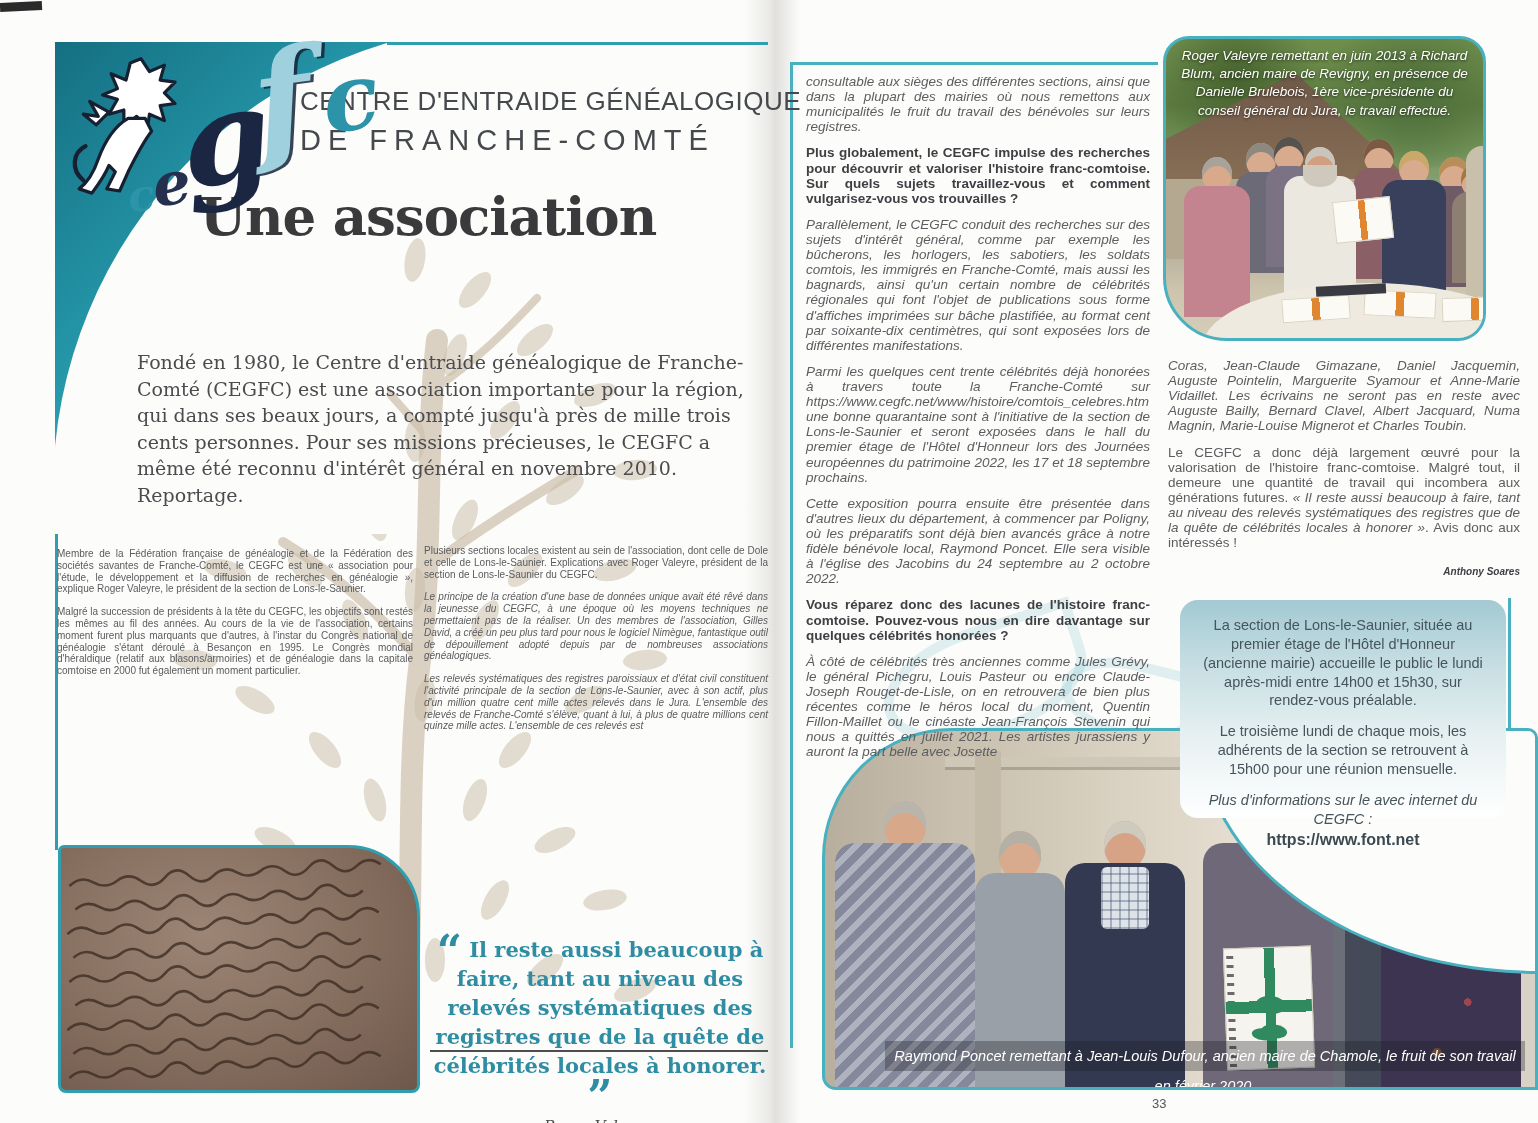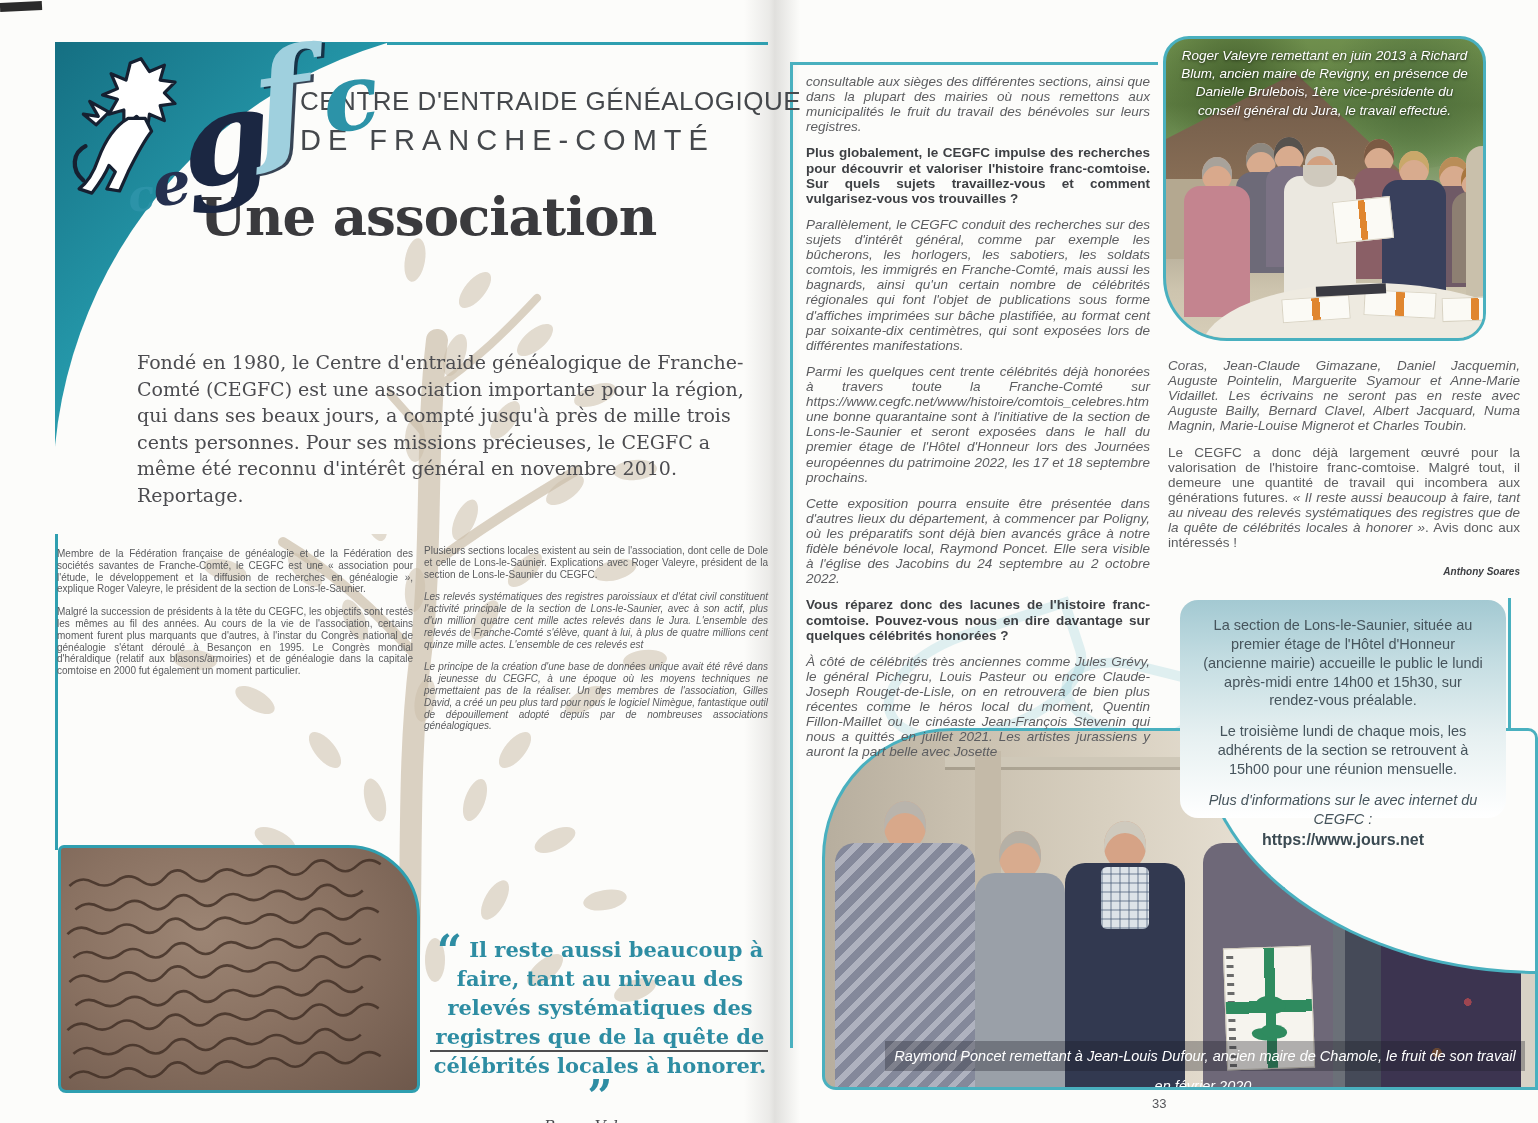--- a/index.html
+++ b/index.html
@@ -201,22 +201,22 @@
 
   <div id="intro" class="abs">Fondé en 1980, le Centre d'entraide généalogique de Franche-Comté (CEGFC) est une association importante pour la région, qui dans ses beaux jours, a compté jusqu'à près de mille trois cents personnes. Pour ses missions précieuses, le CEGFC a même été reconnu d'intérêt général en novembre 2010. Reportage.</div>
 
   <div id="colL1" class="abs colL">
     <p class="jtxt">Membre de la Fédération française de généalogie et de la Fédération des sociétés savantes de Franche-Comté, le CEGFC est une « association pour l'étude, le développement et la diffusion de recherches en généalogie », explique Roger Valeyre, le président de la section de Lons-le-Saunier.</p>
     <p class="jtxt">Malgré la succession de présidents à la tête du CEGFC, les objectifs sont restés les mêmes au fil des années. Au cours de la vie de l'association, certains moment furent plus marquants que d'autres, à l'instar du Congrès national de généalogie s'étant déroulé à Besançon en 1995. Le Congrès mondial d'héraldique (relatif aux blasons/armoiries) et de généalogie dans la capitale comtoise en 2000 fut également un moment particulier.</p>
   </div>
 
   <div id="colL2" class="abs colL">
     <p class="jtxt">Plusieurs sections locales existent au sein de l'association, dont celle de Dole et celle de Lons-le-Saunier. Explications avec Roger Valeyre, président de la section de Lons-le-Saunier du CEGFC.</p>
+    <p class="jtxt it">Le principe de la création d'une base de données unique avait été rêvé dans la jeunesse du CEGFC, à une époque où les moyens techniques ne permettaient pas de la réaliser. Un des membres de l'association, Gilles David, a créé un peu plus tard pour nous le logiciel Nimègue, fantastique outil de dépouillement adopté depuis par de nombreuses associations généalogiques.</p>
     <p class="jtxt it">Les relevés systématiques des registres paroissiaux et d'état civil constituent l'activité principale de la section de Lons-le-Saunier, avec à son actif, plus d'un million quatre cent mille actes relevés dans le Jura. L'ensemble des relevés de Franche-Comté s'élève, quant à lui, à plus de quatre millions cent quinze mille actes. L'ensemble de ces relevés est</p>
-    <p class="jtxt it">Le principe de la création d'une base de données unique avait été rêvé dans la jeunesse du CEGFC, à une époque où les moyens techniques ne permettaient pas de la réaliser. Un des membres de l'association, Gilles David, a créé un peu plus tard pour nous le logiciel Nimègue, fantastique outil de dépouillement adopté depuis par de nombreuses associations généalogiques.</p>
   </div>
 
   <div id="manuscript" class="abs">
     <svg width="360" height="245" viewBox="0 0 360 245">
       <g stroke="#3f2d24" stroke-width="2.6" fill="none" opacity="0.8">
         <path transform="rotate(-4 180 26)" d="M8 26 q12 -10 24 -2 t24 0 t24 2 t24 -2 t24 0 t24 2 t24 -2 t24 0 t24 2 t24 -2 t24 0 t24 2 t24 0"></path>
         <path transform="rotate(-4 180 50)" d="M14 50 q12 -9 24 -1 t24 0 t24 2 t24 -2 t24 0 t24 2 t24 -2 t24 0 t24 2 t24 -2 t24 0 t24 2"></path>
         <path transform="rotate(-4 180 74)" d="M6 74 q12 -10 24 -2 t24 0 t24 2 t24 -2 t24 0 t24 2 t24 -2 t24 0 t24 2 t24 -2 t24 0 t24 2 t24 0"></path>
         <path transform="rotate(-4 180 98)" d="M12 98 q12 -9 24 -1 t24 0 t24 2 t24 -2 t24 0 t24 2 t24 -2 t24 0 t24 2 t24 -2 t24 0 t24 2"></path>
         <path transform="rotate(-4 180 122)" d="M8 122 q12 -10 24 -2 t24 0 t24 2 t24 -2 t24 0 t24 2 t24 -2 t24 0 t24 2 t24 -2 t24 0 t24 2 t24 0"></path>
@@ -283,21 +283,21 @@
   <div id="colR2" class="abs colR">
     <p class="jtxt it">Coras, Jean-Claude Gimazane, Daniel Jacquemin, Auguste Pointelin, Marguerite Syamour et Anne-Marie Vidaillet. Les écrivains ne seront pas en reste avec Auguste Bailly, Bernard Clavel, Albert Jacquard, Numa Magnin, Marie-Louise Mignerot et Charles Toubin.</p>
     <p class="jtxt"><span>Le CEGFC a donc déjà largement œuvré pour la valorisation de l'histoire franc-comtoise. Malgré tout, il demeure une quantité de travail qui incombera aux générations futures. </span><span class="it">« Il reste aussi beaucoup à faire, tant au niveau des relevés systématiques des registres que de la quête de célébrités locales à honorer »</span><span>. Avis donc aux intéressés !</span></p>
     <div id="byline">Anthony Soares</div>
   </div>
 
   <div id="infobox" class="abs">
     <p>La section de Lons-le-Saunier, située au premier étage de l'Hôtel d'Honneur (ancienne mairie) accueille le public le lundi après-midi entre 14h00 et 15h30, sur rendez-vous préalable.</p>
     <p>Le troisième lundi de chaque mois, les adhérents de la section se retrouvent à 15h00 pour une réunion mensuelle.</p>
     <p class="it" style="margin-bottom:2px;">Plus d'informations sur le avec internet du CEGFC :</p>
-    <div class="url">https://www.jours.net</div>
+    <div class="url">https://www.font.net</div>
   </div>
 
   <div id="photo2" class="abs photo">
     <div style="position:absolute;left:120px;top:26px;width:300px;height:10px;background:#cfc8b8;box-shadow:0 3px 0 rgba(120,112,96,.4);"></div>
     <div style="position:absolute;left:430px;top:26px;width:150px;height:210px;background:repeating-linear-gradient(0deg,rgba(255,255,255,.55) 0 3px,rgba(150,145,130,.28) 3px 6px),#efe9dd;border:4px solid #b9b2a2;"></div>
     <div style="position:absolute;left:600px;top:30px;width:90px;height:190px;background:repeating-linear-gradient(0deg,rgba(255,255,255,.5) 0 3px,rgba(150,145,130,.25) 3px 6px),#ece6da;border:3px solid #b9b2a2;"></div>
     <div style="position:absolute;left:150px;top:20px;width:26px;height:200px;background:#c4baa8;"></div>
     <i class="prs2" style="left:150px;top:100px;width:90px;height:262px;--shirt:#9aa0a8;--hair:#b5b0a6;"></i>
     <i class="prs2" style="left:470px;top:96px;width:66px;height:266px;--shirt:#6b7078;--hair:#8a8478;"></i>
     <i class="prs2" style="left:520px;top:120px;width:80px;height:242px;--shirt:#454a58;--hair:#3c3a38;"></i>

